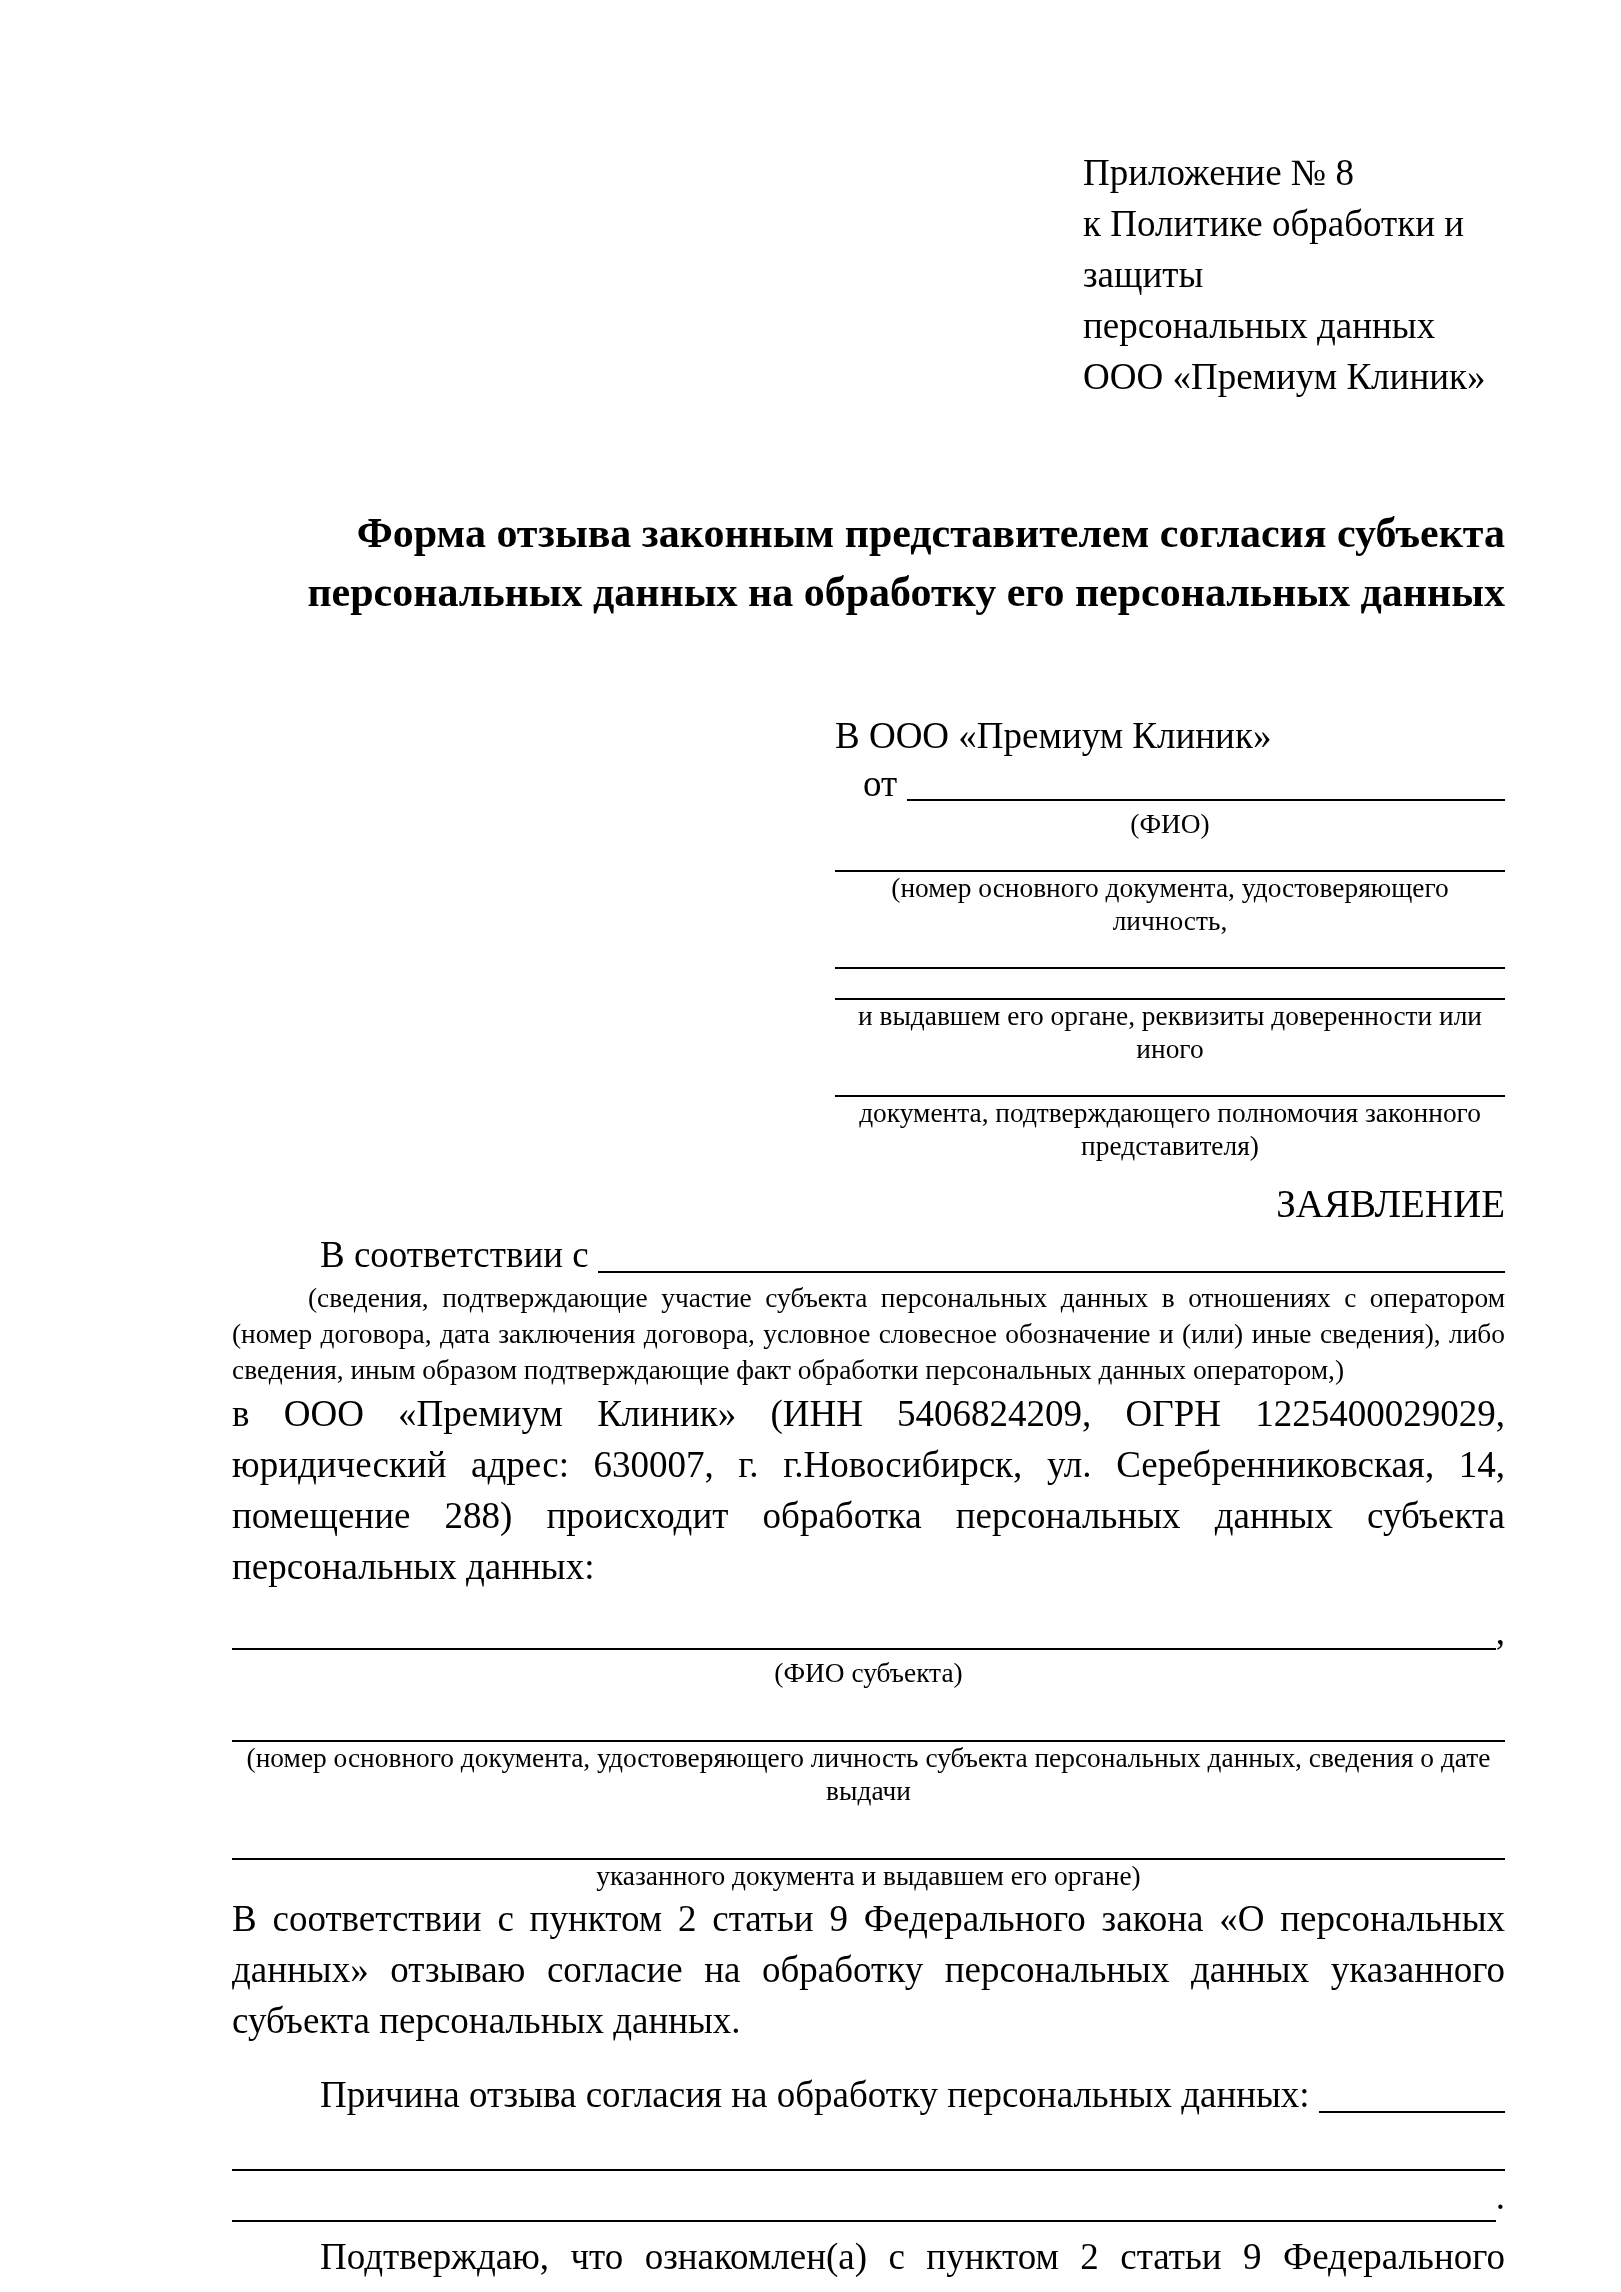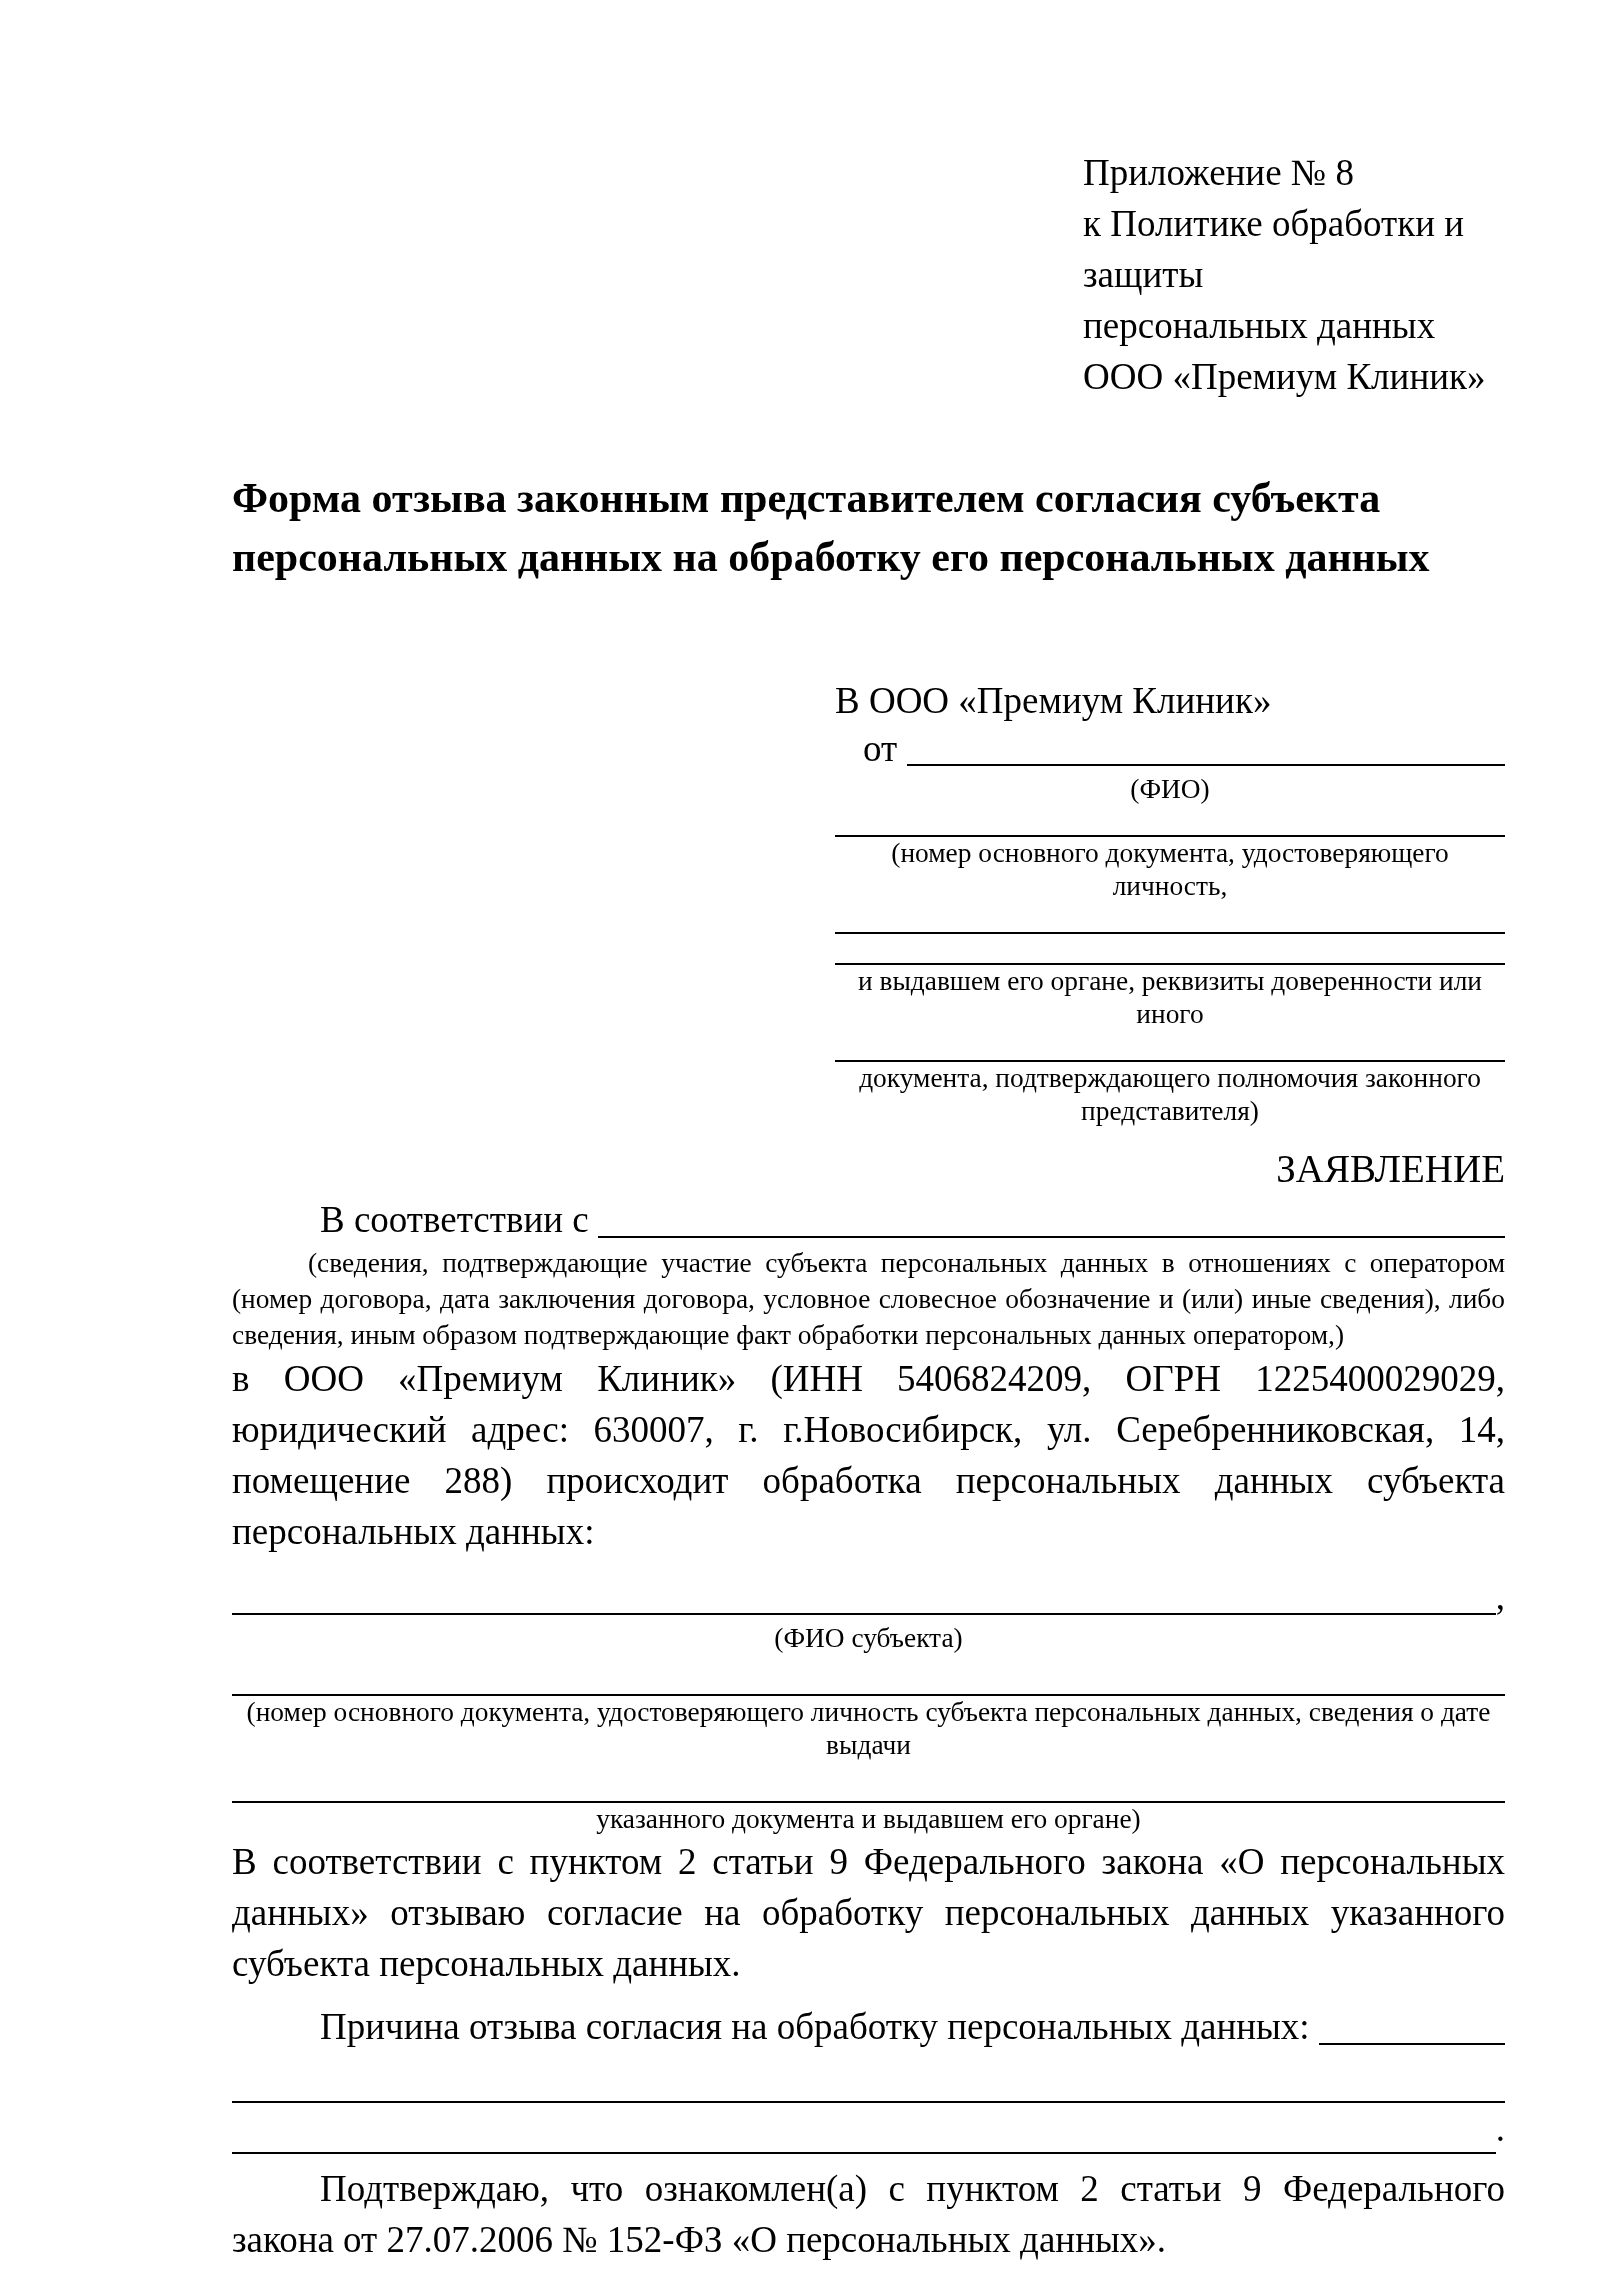--- a/index.html
+++ b/index.html
@@ -17,22 +17,22 @@
     padding: 147px 116px 0 232px;
   }
   
   .appendix {
     margin-left: 851px;
     font-size: 37px;
     line-height: 51px;
     text-align: left;
   }
   .doc-title {
-    margin-top: 67px;
-    text-align: left;
+    margin-top: 102px;
+    text-align: right;
     font-weight: bold;
     font-size: 42px;
     line-height: 59px;
   }
   .addressee {
     margin-top: 90px;
     margin-left: auto;
     width: 670px;
     font-size: 37px;
   }
@@ -75,21 +75,21 @@
     line-height: 51px;
   }
   .indent { padding-left: 88px; }
   .smallcap-para {
     font-size: 27.4px;
     line-height: 36px;
     text-align: justify;
     text-indent: 76px;
   }
   .comma-tail, .period-tail { flex: 0 0 auto; }
-  .mt6  { margin-top: 12px; }
+  .mt6  { margin-top: 23px; }
   .mt10 { margin-top: 9.8px; }
   .mt14 { margin-top: 13.7px; }
   .tall-gap { height: 51px; border-bottom: 2.9px solid #000; }
   .short-gap { height: 41px; border-bottom: 2.9px solid #000; }
 </style>
 </head>
 <body>
 
 <div class="page">
 

